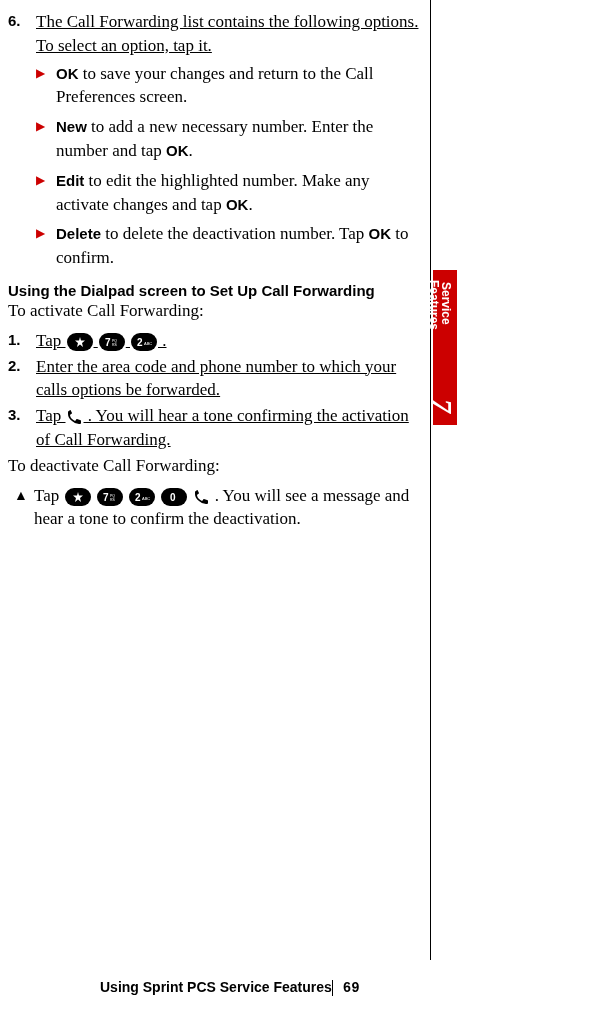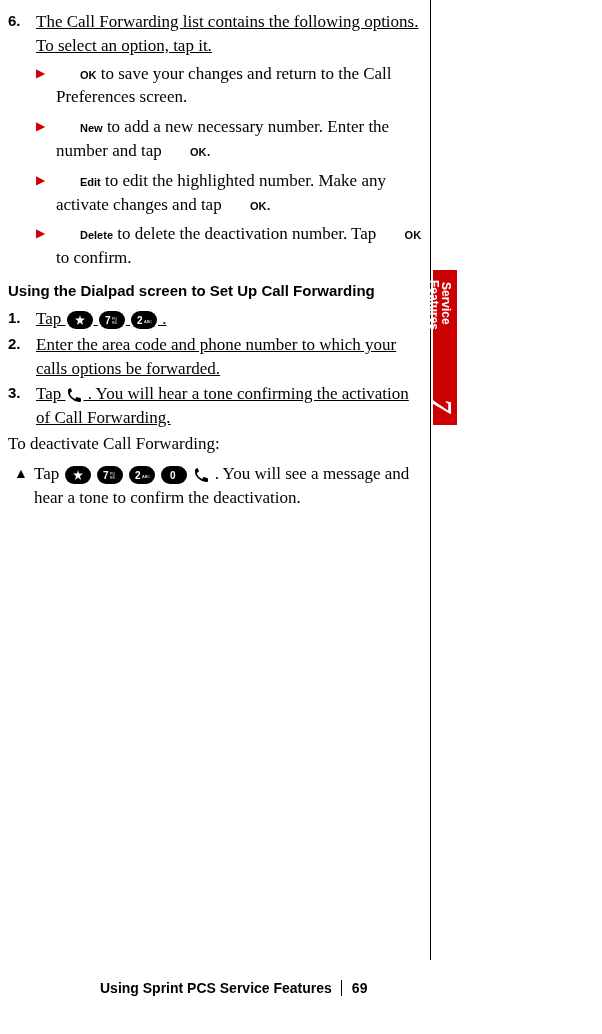--- a/index.html
+++ b/index.html
@@ -56,29 +56,28 @@
       min-width: 20px;
       padding-top: 2px;
     }
     .sub-text {
       font-size: 17px;
       font-family: Georgia, serif;
     }
     .bold-sans {
       font-family: Arial, sans-serif;
       font-weight: bold;
-      font-size: 11px;
-      margin-left: 24px;
+      font-size: 15px;
     }
     .section-heading {
       font-family: Arial, sans-serif;
       font-weight: bold;
       font-size: 15px;
       margin-top: 12px;
-      margin-bottom: 8px;
+      margin-bottom: 0;
     }
     .body-para {
       font-size: 17px;
       font-family: Georgia, serif;
       margin-bottom: 6px;
       line-height: 1.4;
     }
     .key-icon {
       display: inline-block;
       width: 26px;
@@ -158,22 +157,23 @@
     .footer {
       position: absolute;
       bottom: 38px;
       left: 100px;
       font-family: Arial, sans-serif;
       font-weight: bold;
       font-size: 14px;
     }
     .footer-divider {
       border-left: 1px solid #000;
-      margin: 0 9px;
+      margin: 0 0;
       padding-left: 10px;
+      font-family: Liberation Mono, monospace;
     }
   </style>
 </head>
 <body>
 
 <div class="vertical-line"></div>
 
 <div class="side-tab">
   <div class="side-tab-text2">Features</div>
   <div class="side-tab-text">Service</div>
@@ -200,20 +200,21 @@
       <div class="arrow">▶</div>
       <div class="sub-text"><span class="bold-sans">Edit</span><span> to edit the highlighted number. Make any activate changes and tap </span><span class="bold-sans">OK</span><span>.</span></div>
     </div>
     <div class="sub-item">
       <div class="arrow">▶</div>
       <div class="sub-text"><span class="bold-sans">Delete</span><span> to delete the deactivation number. Tap </span><span class="bold-sans">OK</span><span> to confirm.</span></div>
     </div>
   </div>
 
   <div class="section-heading">Using the Dialpad screen to Set Up Call Forwarding</div>
+  <div class="body-para">To activate Call Forwarding:</div>
 
   <div class="step-item">
     <div class="step-num">1.</div>
     <div class="step-text"><span>Tap </span>
       <span class="key-icon"><svg width="10" height="10" viewBox="0 0 10 10">
             <path d="M5 0 L6 3.5 L10 3.5 L7 6 L8 10 L5 7.5 L2 10 L3 6 L0 3.5 L4 3.5 Z" fill="white"></path>
           </svg></span>
       <span class="key-icon"><svg width="20" height="12" viewBox="0 0 20 12">
             <text x="3" y="10" font-size="10" font-family="Arial" font-weight="bold" fill="white">7</text>
             <text x="10" y="6" font-size="3.5" font-family="Arial" fill="white">PQ</text>

